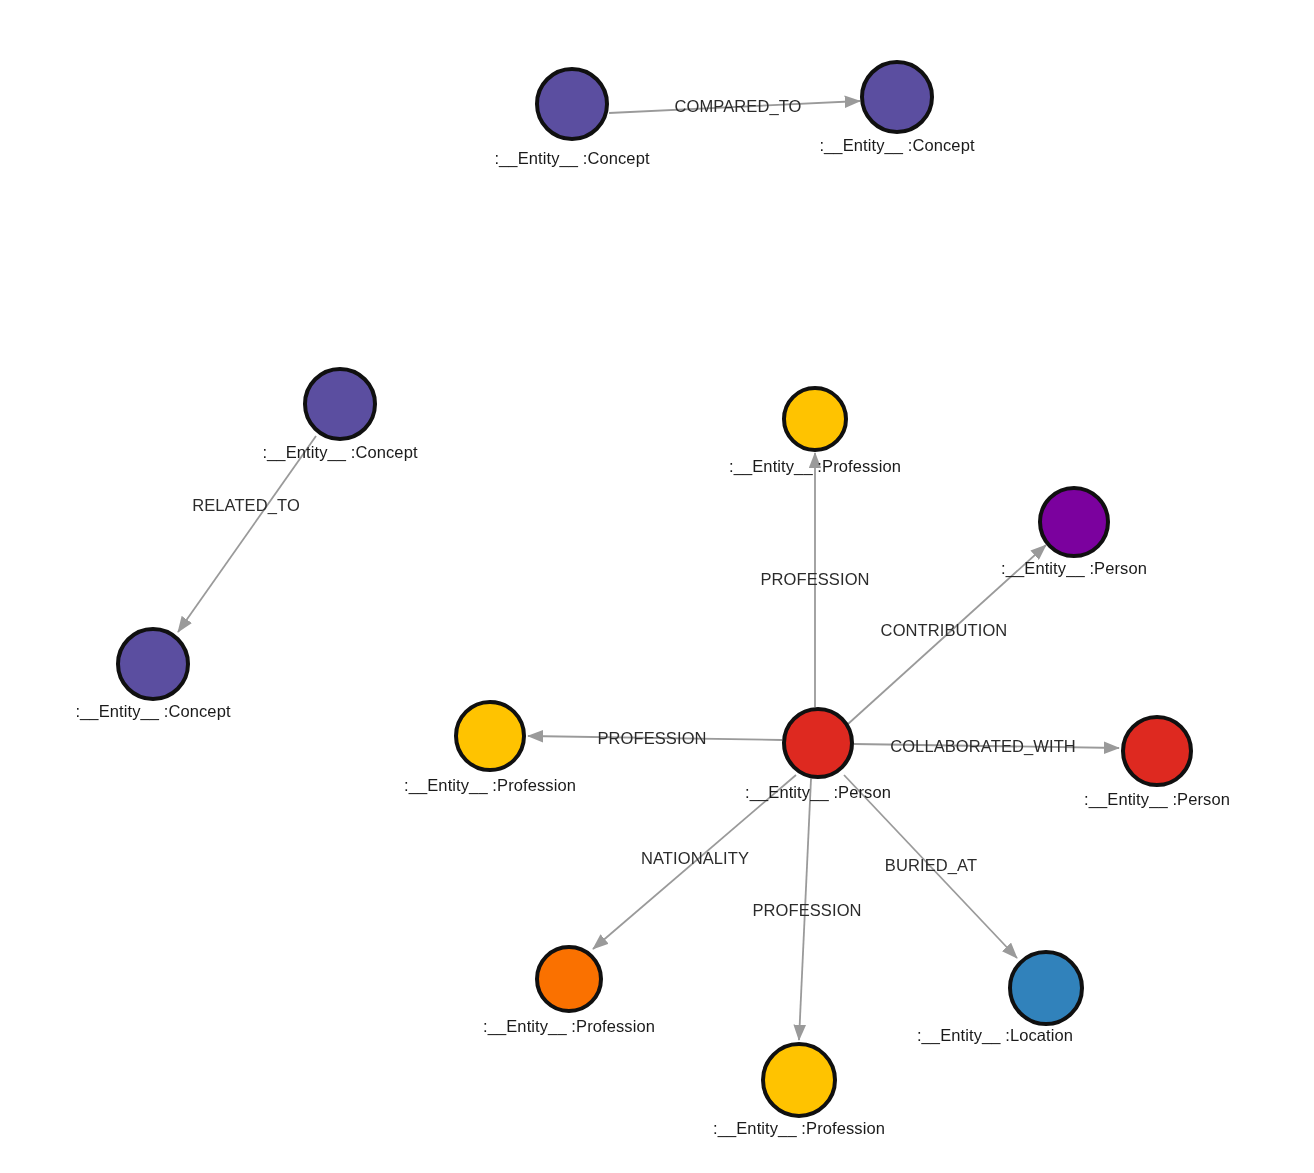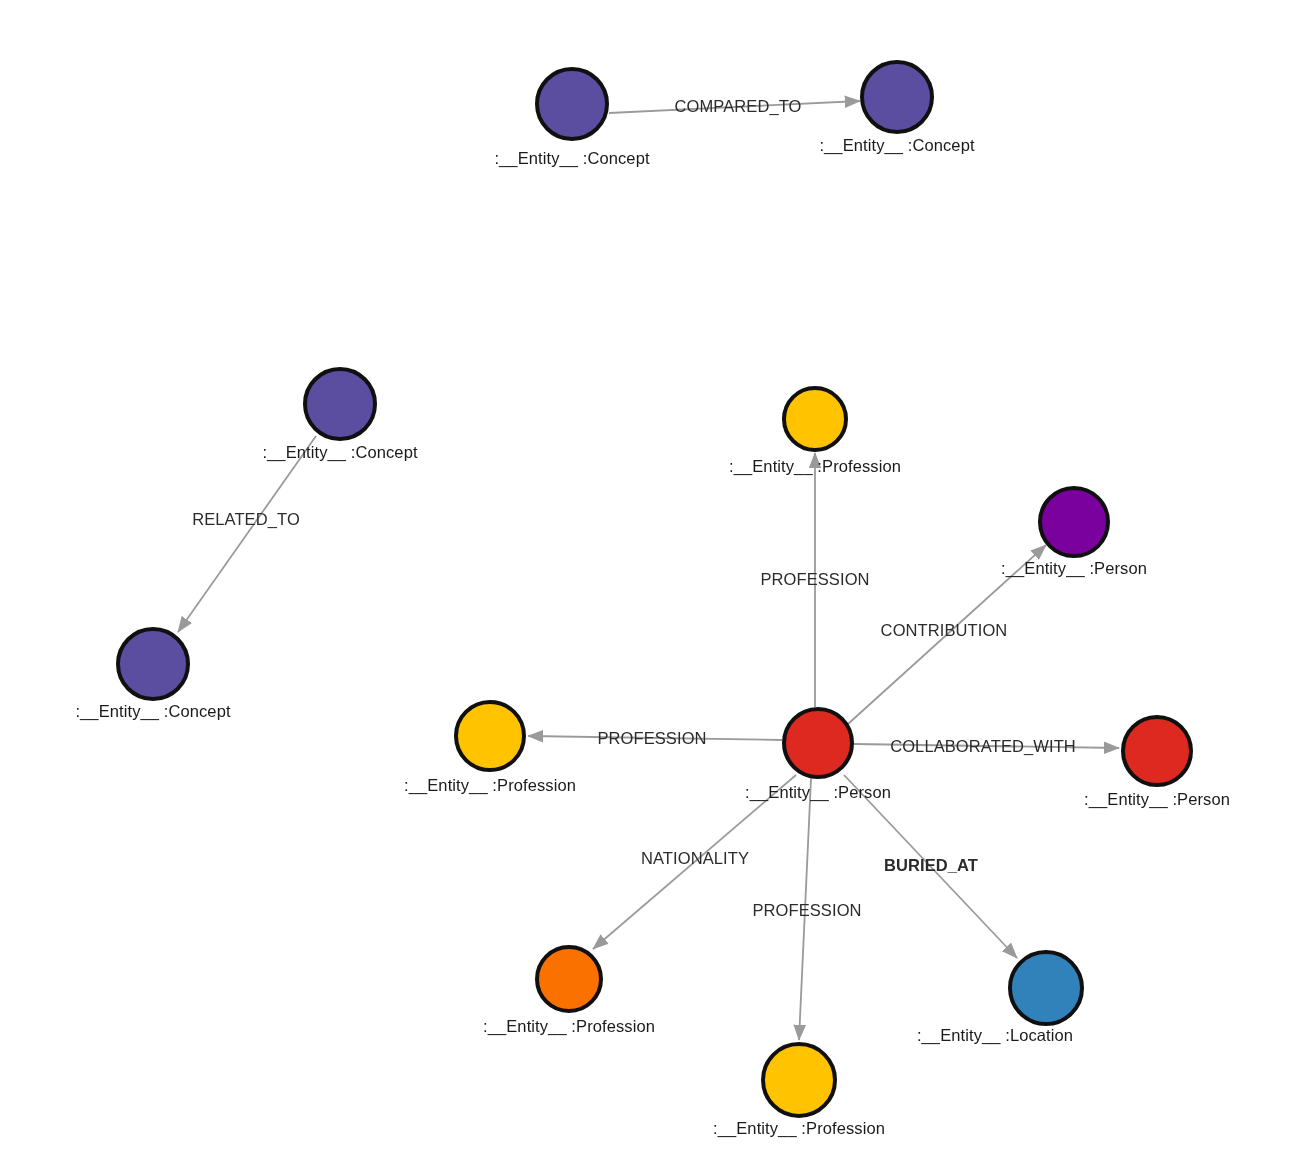--- a/index.html
+++ b/index.html
@@ -86,27 +86,27 @@
       <div class="node" style="left: 1018px; top: 486px; width: 72px; height: 72px; background: rgb(123, 1, 158); border-color: rgb(16, 16, 16);"></div>
       <div class="node" style="left: 434px; top: 700px; width: 72px; height: 72px; background: rgb(255, 195, 0); border-color: rgb(16, 16, 16);"></div>
       <div class="node" style="left: 762px; top: 707px; width: 72px; height: 72px; background: rgb(222, 41, 32); border-color: rgb(16, 16, 16);"></div>
       <div class="node" style="left: 1101px; top: 715px; width: 72px; height: 72px; background: rgb(222, 41, 32); border-color: rgb(16, 16, 16);"></div>
       <div class="node" style="left: 515px; top: 945px; width: 68px; height: 68px; background: rgb(250, 113, 0); border-color: rgb(16, 16, 16);"></div>
       <div class="node" style="left: 988px; top: 950px; width: 76px; height: 76px; background: rgb(49, 130, 187); border-color: rgb(16, 16, 16);"></div>
       <div class="node" style="left: 741px; top: 1042px; width: 76px; height: 76px; background: rgb(255, 195, 0); border-color: rgb(16, 16, 16);"></div>
     </div>
   <div id="caption-layer">
       <div class="edge-caption" style="left: 718px; top: 106px; transform: translate(-50%, -50%);">COMPARED_TO</div>
-      <div class="edge-caption" style="left: 226px; top: 519px; transform: translate(-50%, -50%);">RELATED_TO</div>
+      <div class="edge-caption" style="left: 226px; top: 505px; transform: translate(-50%, -50%);">RELATED_TO</div>
       <div class="edge-caption" style="left: 795px; top: 579px; transform: translate(-50%, -50%);">PROFESSION</div>
       <div class="edge-caption" style="left: 924px; top: 630px; transform: translate(-50%, -50%);">CONTRIBUTION</div>
       <div class="edge-caption" style="left: 632px; top: 738px; transform: translate(-50%, -50%);">PROFESSION</div>
       <div class="edge-caption" style="left: 963px; top: 746px; transform: translate(-50%, -50%); text-align: center;">COLLABORATED_WITH</div>
       <div class="edge-caption" style="left: 675px; top: 858px; transform: translate(-50%, -50%); text-align: right;">NATIONALITY</div>
-      <div class="edge-caption" style="left: 911px; top: 865px; transform: translate(-50%, -50%); font-weight: bold;">BURIED_AT</div>
+      <div class="edge-caption" style="left: 911px; top: 865px; transform: translate(-50%, -50%);">BURIED_AT</div>
       <div class="edge-caption" style="left: 787px; top: 910px; transform: translate(-50%, -50%);">PROFESSION</div>
       <div class="node-caption" style="left: 552px; top: 158px; transform: translate(-50%, -50%);">:__Entity__ :Concept</div>
       <div class="node-caption" style="left: 877px; top: 145px; transform: translate(-50%, -50%);">:__Entity__ :Concept</div>
       <div class="node-caption" style="left: 320px; top: 452px; transform: translate(-50%, -50%);">:__Entity__ :Concept</div>
       <div class="node-caption" style="left: 133px; top: 711px; transform: translate(-50%, -50%);">:__Entity__ :Concept</div>
       <div class="node-caption" style="left: 795px; top: 466px; transform: translate(-50%, -50%);">:__Entity__ :Profession</div>
       <div class="node-caption" style="left: 1054px; top: 568px; transform: translate(-50%, -50%);">:__Entity__ :Person</div>
       <div class="node-caption" style="left: 470px; top: 785px; transform: translate(-50%, -50%);">:__Entity__ :Profession</div>
       <div class="node-caption" style="left: 798px; top: 792px; transform: translate(-50%, -50%);">:__Entity__ :Person</div>
       <div class="node-caption" style="left: 1137px; top: 799px; transform: translate(-50%, -50%);">:__Entity__ :Person</div>

